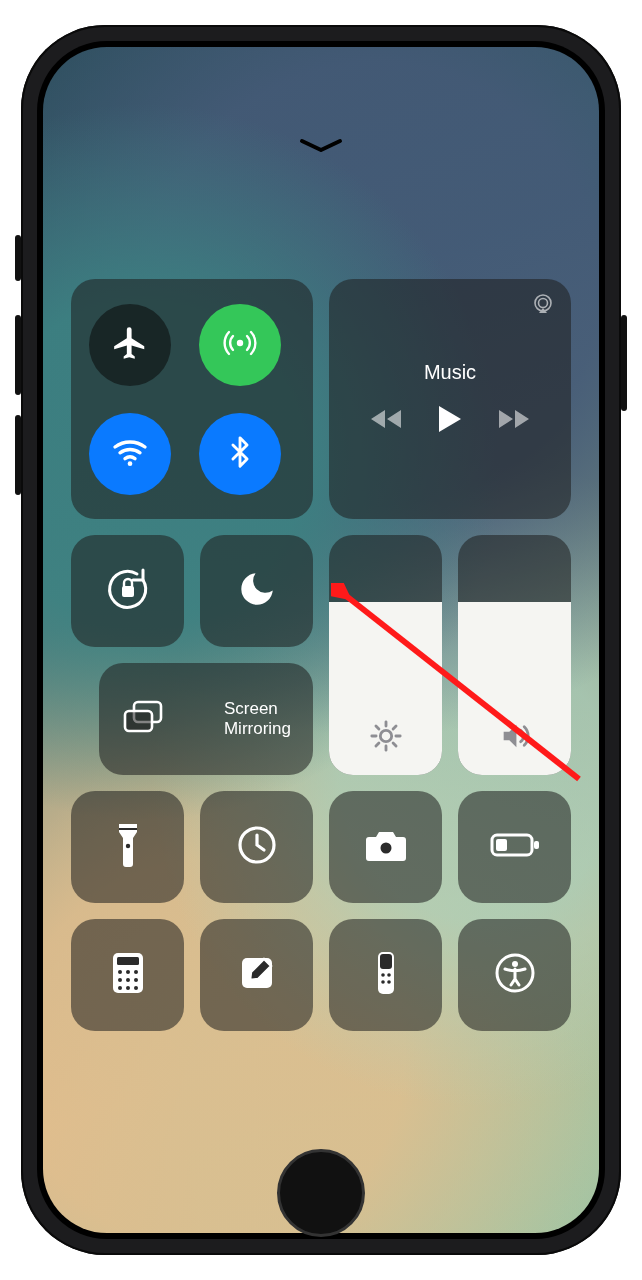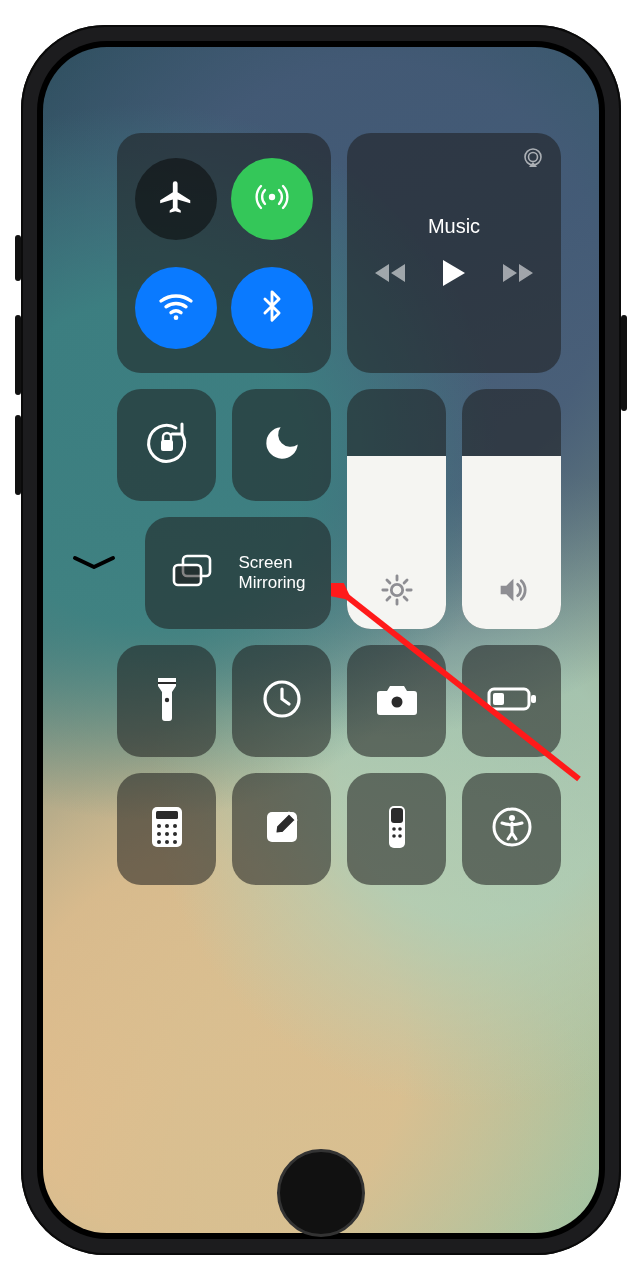--- a/index.html
+++ b/index.html
@@ -56,21 +56,21 @@
   .side-btn { position:absolute; background:#111; border-radius:4px; }
   .btn-mute { left:-6px; top:210px; width:6px; height:46px; }
   .btn-volup { left:-6px; top:290px; width:6px; height:80px; }
   .btn-voldn { left:-6px; top:390px; width:6px; height:80px; }
   .btn-power { right:-6px; top:290px; width:6px; height:96px; }
 
   
   .cc {
     position:absolute; inset:0;
     padding: 86px 28px 120px 28px;
-    display:flex; flex-direction:row;
+    display:flex; flex-direction:column;
   }
   .grabber {
     align-self:center; margin-top:4px; margin-bottom:120px;
     color:#000;
   }
   .grid {
     display:grid;
     grid-template-columns: repeat(4, 1fr);
     grid-auto-rows: 112px;
     gap:16px;
@@ -91,21 +91,21 @@
   .round {
     width:82px; height:82px; border-radius:50%;
     display:flex; align-items:center; justify-content:center;
   }
   .dark { background: rgba(10,10,10,.55); }
   .green { background:#34c759; }
   .blue { background:#0a7aff; }
 
   .lock { grid-column:1; grid-row:3; }
   .dnd { grid-column:2; grid-row:3; }
-  .mirror { grid-column:1 / span 2; grid-row:4; justify-content:center; padding:0 22px; gap:24px;margin-left:28px;}
+  .mirror { grid-column:1 / span 2; grid-row:4; justify-content:space-between; padding:0 22px; gap:24px;margin-left:28px;}
   .mirror-label { font-size:17px; line-height:1.15; color:#fff; white-space:pre-line;}
   .slider { grid-column:3; grid-row:3 / span 2; overflow:hidden; padding:0;}
   .slider.vol { grid-column:4; }
   .slider-fill { position:absolute; left:0; right:0; bottom:0; background:#f5f5f2; display:flex; align-items:flex-end; justify-content:center; padding-bottom:18px;}
   .slider .icn { color:#8e8e93; }
   .row5-1{grid-column:1;grid-row:5;} .row5-2{grid-column:2;grid-row:5;} .row5-3{grid-column:3;grid-row:5;} .row5-4{grid-column:4;grid-row:5;}
   .row6-1{grid-column:1;grid-row:6;} .row6-2{grid-column:2;grid-row:6;} .row6-3{grid-column:3;grid-row:6;} .row6-4{grid-column:4;grid-row:6;}
 
   .arrow {
     position:absolute; pointer-events:none;

